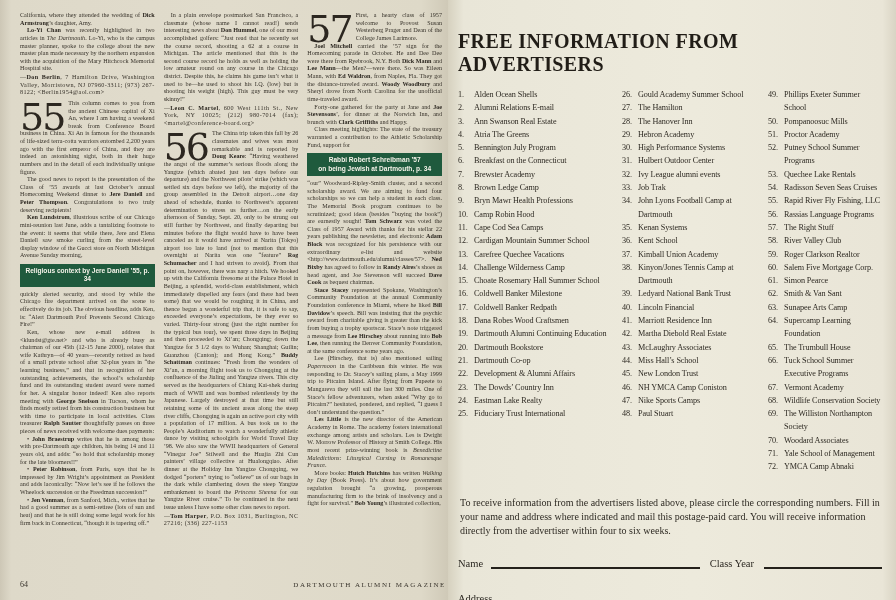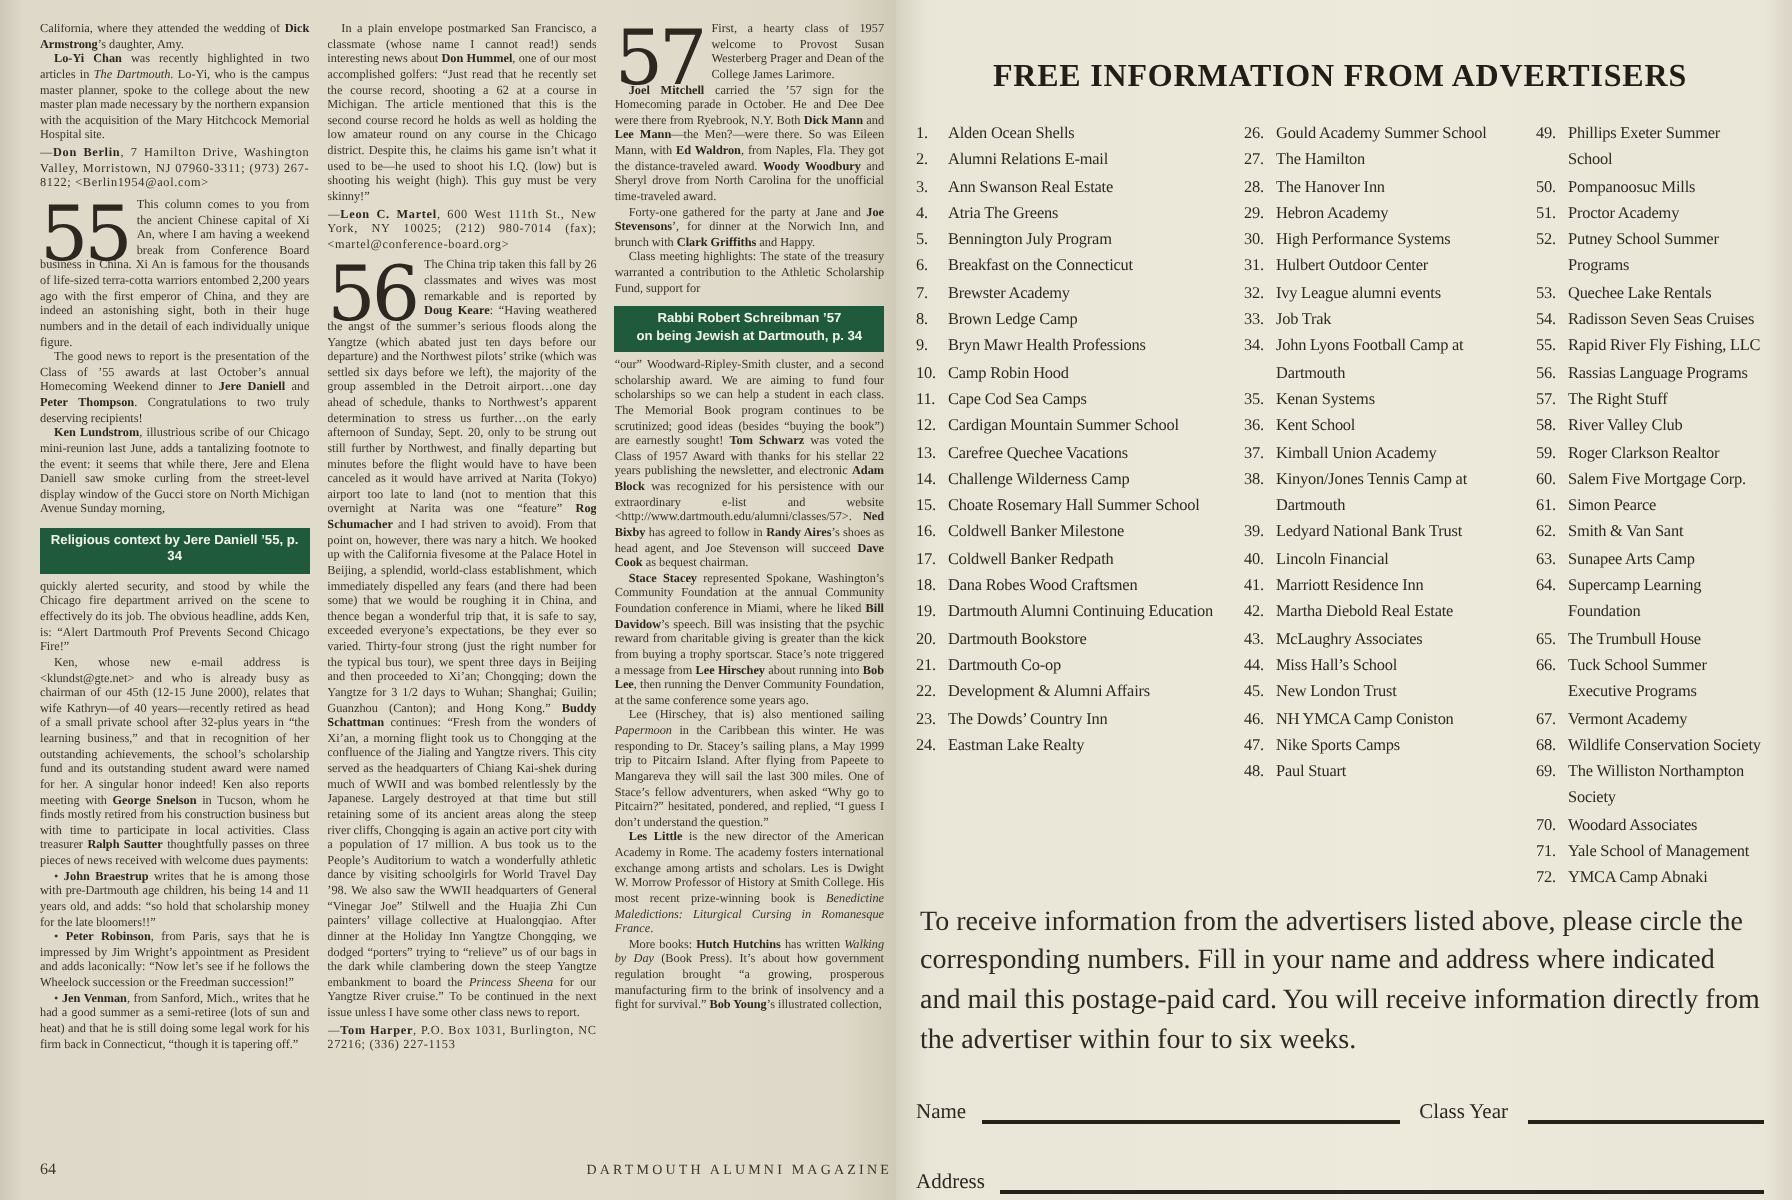--- a/index.html
+++ b/index.html
@@ -19,30 +19,30 @@
   .lp-col em{font-style:italic}
   .lp-col p.addr{text-indent:0;letter-spacing:.35px;margin:1px 0 3px 0}
   .dropcap{float:left;font-size:38px;line-height:29px;height:30px;padding:3px 4px 0 0;letter-spacing:-2px;font-family:"DejaVu Serif",serif;color:#2c2720}
   .bar{background:#1f5a3d;color:#f4f2e8;font-family:"Liberation Sans",sans-serif;font-weight:bold;font-size:6.6px;line-height:1.35;text-align:center;padding:2.5px 2px;margin:4px 0 4px 0}
   .lp-footer{position:absolute;left:20px;right:2px;bottom:11px;display:flex;justify-content:space-between;align-items:baseline;color:#3b362e}
   .lp-pagenum{font-size:8px}
   .lp-mag{font-size:7px;letter-spacing:1.6px}
 
   
   .rp-inner{padding:30px 14px 0 10px;color:#2e2a23}
-  .rp-title{font-size:16px;font-weight:bold;text-align:center;letter-spacing:.4px;color:#211d17;margin-bottom:12px}
+  .rp-title{font-size:20px;font-weight:bold;letter-spacing:.4px;color:#211d17;margin-bottom:12px}
   .adv-cols{display:flex;margin-top:8px}
   ul.adv-col{list-style:none}
   ul.adv-col:nth-child(1){width:164px}
   ul.adv-col:nth-child(2){width:146px}
   ul.adv-col:nth-child(3){width:114px}
   .adv-col li{display:flex;font-size:8.2px;line-height:13.3px;letter-spacing:-.1px}
   .adv-num{width:16px;flex:none}
   .adv-name{flex:1}
-  .instructions{font-size:14px;line-height:1.42;margin:6px 2px 0 2px;color:#2e2a23}
+  .instructions{font-size:10px;line-height:1.42;margin:22px 2px 0 2px;color:#2e2a23}
   .form-row{display:flex;align-items:flex-end;margin:0 0}
   .row-name{margin-top:20px}
   .row-address{margin-top:24px}
   .flabel{font-size:10.5px;white-space:nowrap;color:#2c2822}
   .fline{border-bottom:2px solid #24211b;height:11px}
   .fline.grow{flex:1;margin:0 10px 0 8px}
   .fline.full{flex:1;margin:0 0 0 8px}
   .fline.cy{width:118px;margin-left:10px}
 </style>
 </head>
@@ -190,20 +190,24 @@
               <span class="adv-name">Development &amp; Alumni Affairs</span>
             </li>
             <li>
               <span class="adv-num">23.</span>
               <span class="adv-name">The Dowds’ Country Inn</span>
             </li>
             <li>
               <span class="adv-num">24.</span>
               <span class="adv-name">Eastman Lake Realty</span>
             </li>
+            <li>
+              <span class="adv-num">25.</span>
+              <span class="adv-name">Fiduciary Trust International</span>
+            </li>
           </ul>
         <ul class="adv-col">
             <li>
               <span class="adv-num">26.</span>
               <span class="adv-name">Gould Academy Summer School</span>
             </li>
             <li>
               <span class="adv-num">27.</span>
               <span class="adv-name">The Hamilton</span>
             </li>

